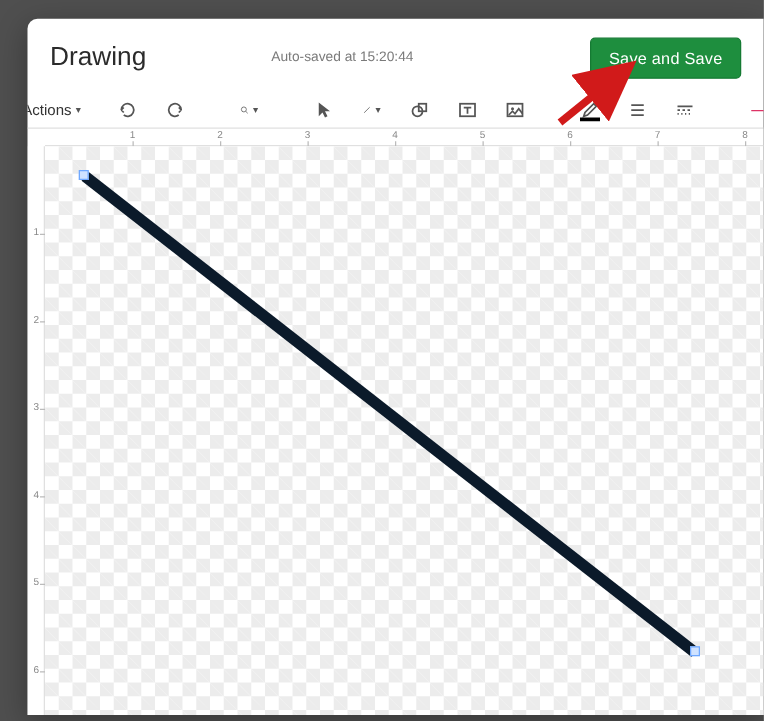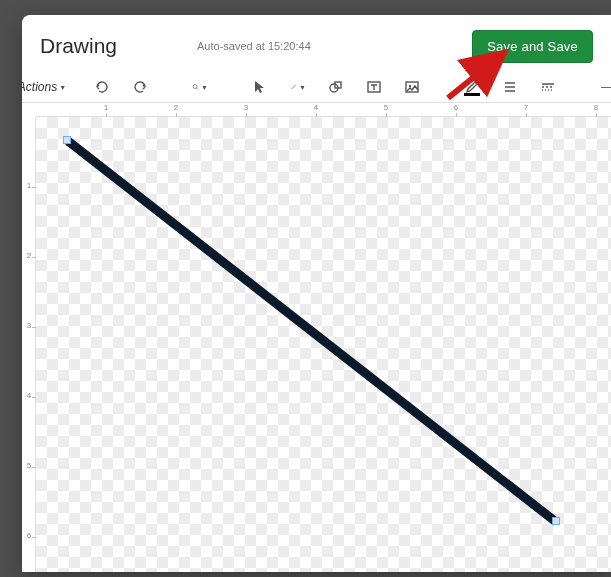--- a/index.html
+++ b/index.html
@@ -35,43 +35,42 @@
   }
   .title {
     font-size: 21px;
     color: #2b2b2b;
     font-weight: 400;
     flex: 0 0 auto;
   }
   .autosave {
     flex: 1 1 auto;
     text-align: left;
-    padding-left: 80px;
+    padding-left: 100px;
     font-size: 11px;
     color: #7a7a7a;
   }
   .save-btn {
     background: #1e8e3e;
     color: #fff;
     border: 1px solid #157a33;
     border-radius: 4px;
     font-size: 13px;
     font-weight: 500;
     padding: 8px 14px;
     cursor: pointer;
     letter-spacing: 0.2px;
   }
   .toolbar {
     display: flex;
-    align-items: flex-start;
+    align-items: flex-end;
     gap: 14px;
     padding: 2px 8px;
     height: 30px;
     border-bottom: 1px solid #e0e0e0;
-    font-style: italic;
   }
   .tbtn {
     display: inline-flex;
     align-items: center;
     justify-content: center;
     height: 24px;
     min-width: 24px;
     padding: 0 4px;
     border-radius: 3px;
     color: #444;

